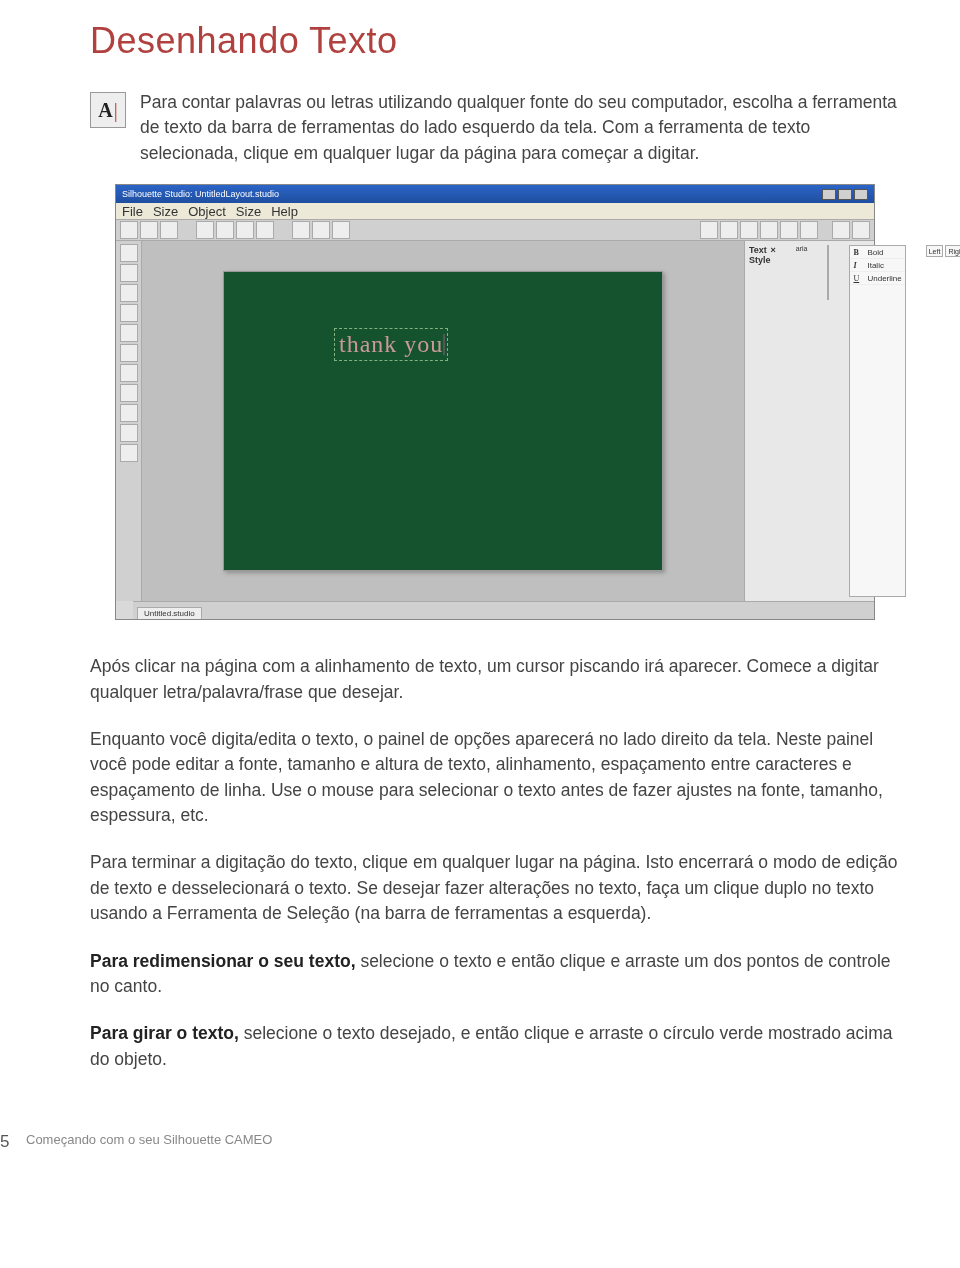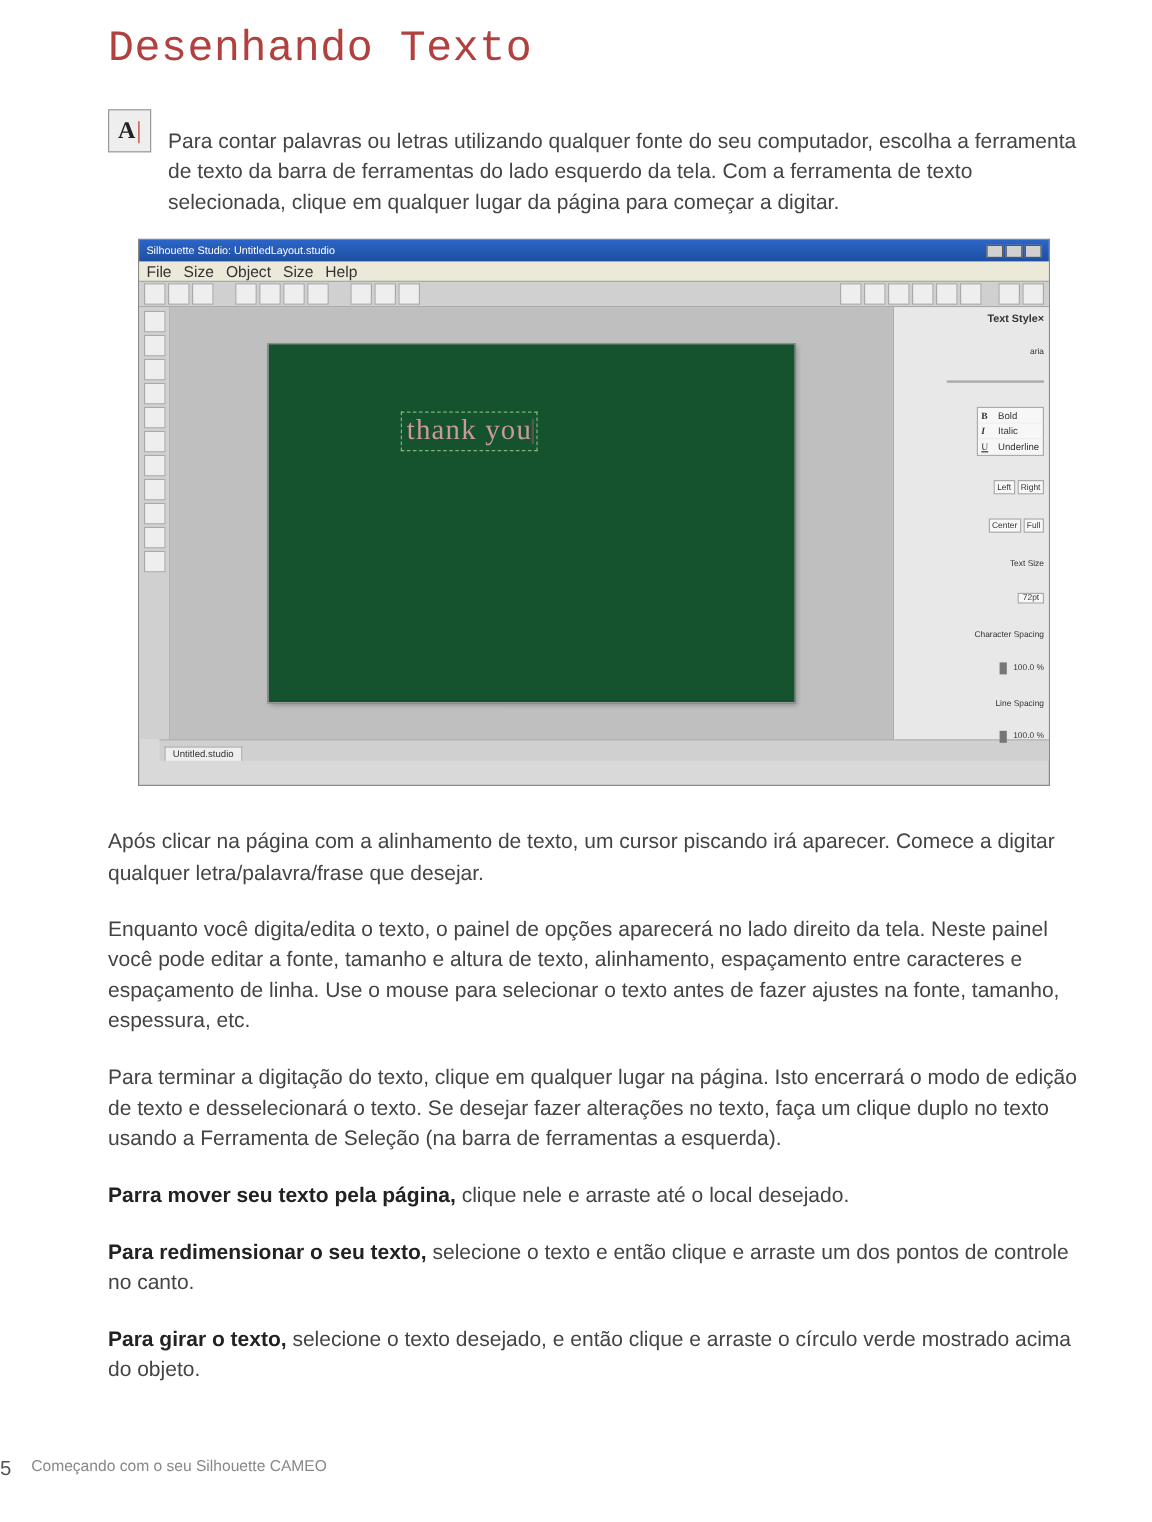--- a/index.html
+++ b/index.html
@@ -13,21 +13,20 @@
   }
   .page {
     padding: 0 60px 0 90px;
   }
   h1.title {
     font-size: 36px;
     font-weight: 300;
     color: #b0413e;
     letter-spacing: 0.5px;
     margin-bottom: 28px;
-    font-family: Liberation Mono, monospace;
   }
   .intro-block {
     display: flex;
     align-items: flex-start;
     gap: 14px;
     margin-bottom: 18px;
   }
   .text-tool-icon {
     width: 36px; height: 36px; flex: none;
     border: 1px solid #999; background: #eee;
@@ -36,34 +35,33 @@
     margin-top: 2px;
   }
   .text-tool-icon .a { color: #222; }
   .text-tool-icon .cursor { color: #c0392b; font-weight: normal; margin-left: 1px; }
   p.body {
     font-size: 17.5px;
     line-height: 1.45;
     color: #444;
     font-weight: 300;
     margin-bottom: 22px;
-    margin-top: 16px;
   }
   p.body strong { font-weight: 600; color: #222; }
   .intro-block p.body { margin-bottom: 0; }
 
   
   .app-shot {
     margin: 8px auto 34px auto;
     width: 760px;
   }
   .app-frame {
     border: 1px solid #888;
     background: #d9d9d9;
-    padding-bottom: 20px;
+    padding-bottom: 0;
   }
   .titlebar {
     height: 18px;
     background: linear-gradient(#2b65c7, #1f4ea0);
     display: flex; align-items: center;
     color: #fff; font-size: 9px;
     padding: 0 6px;
     justify-content: space-between;
   }
   .titlebar .winbtns { display:flex; gap:2px; }
@@ -100,21 +98,21 @@
     padding:2px 4px;
     font-family: Georgia, serif; font-size:24px; color:#c99;
     letter-spacing:1px;
   }
   .text-on-canvas::after {
     content:""; position:absolute; right:2px; top:5px; bottom:5px; width:2px; background:#555;
   }
   .right-panel {
     width:130px; background:#e8e8e8; border-left:1px solid #aaa;
     padding:4px; font-size:8px; color:#333;
-    display:flex; flex-direction:column; gap:20px;align-items:flex-end;
+    display:flex; flex-direction:row; gap:20px;
   }
   .rp-title { display:flex; justify-content:space-between; font-weight:bold; font-size:9px; }
   .rp-box { border:1px solid #aaa; background:#f7f7f7; }
   .rp-list { height:55px; overflow:hidden; }
   .rp-list .rp-item { padding:1px 3px; border-bottom:1px solid #eee; font-size:7px; color:#555; }
   .rp-list .rp-item.sel { background:#d0ddf0; }
   .rp-row { display:flex; gap:2px; }
   .rp-row .cell { flex:1; border:1px solid #aaa; background:#f7f7f7; height:12px; font-size:7px; display:flex; align-items:center; padding:0 2px; }
   .rp-style { display:flex; flex-direction:column; }
   .rp-style .sline { height:13px; display:flex; align-items:center; padding:0 3px; border-bottom:1px solid #eee; font-size:8px; gap:4px; }
@@ -267,23 +265,20 @@
         <div class="tab">Untitled.studio</div>
       </div>
     </div>
   </div>
 
   <p class="body">Após clicar na página com a alinhamento de texto, um cursor piscando irá aparecer. Comece a digitar qualquer letra/palavra/frase que desejar.</p>
   <p class="body">Enquanto você digita/edita o texto, o painel de opções aparecerá no lado direito da tela. Neste painel você pode editar a fonte, tamanho e altura de texto, alinhamento, espaçamento entre caracteres e espaçamento de linha. Use o mouse para selecionar o texto antes de fazer ajustes na fonte, tamanho, espessura, etc.</p>
   <p class="body">Para terminar a digitação do texto, clique em qualquer lugar na página. Isto encerrará o modo de edição de texto e desselecionará o texto. Se desejar fazer alterações no texto, faça um clique duplo no texto usando a Ferramenta de Seleção (na barra de ferramentas a esquerda).</p>
 
   <p class="body">
-    <strong>Parra mover seu texto pela página,</strong><span> clique nele e arraste até o local desejado.</span>
-  </p>
-  <p class="body">
     <strong>Para redimensionar o seu texto,</strong><span> selecione o texto e então clique e arraste um dos pontos de controle no canto.</span>
   </p>
   <p class="body">
     <strong>Para girar o texto,</strong><span> selecione o texto desejado, e então clique e arraste o círculo verde mostrado acima do objeto.</span>
   </p>
 </div>
 
 <div class="footer">
   <span class="pnum">5</span>
   <span>Começando com o seu Silhouette CAMEO</span>

